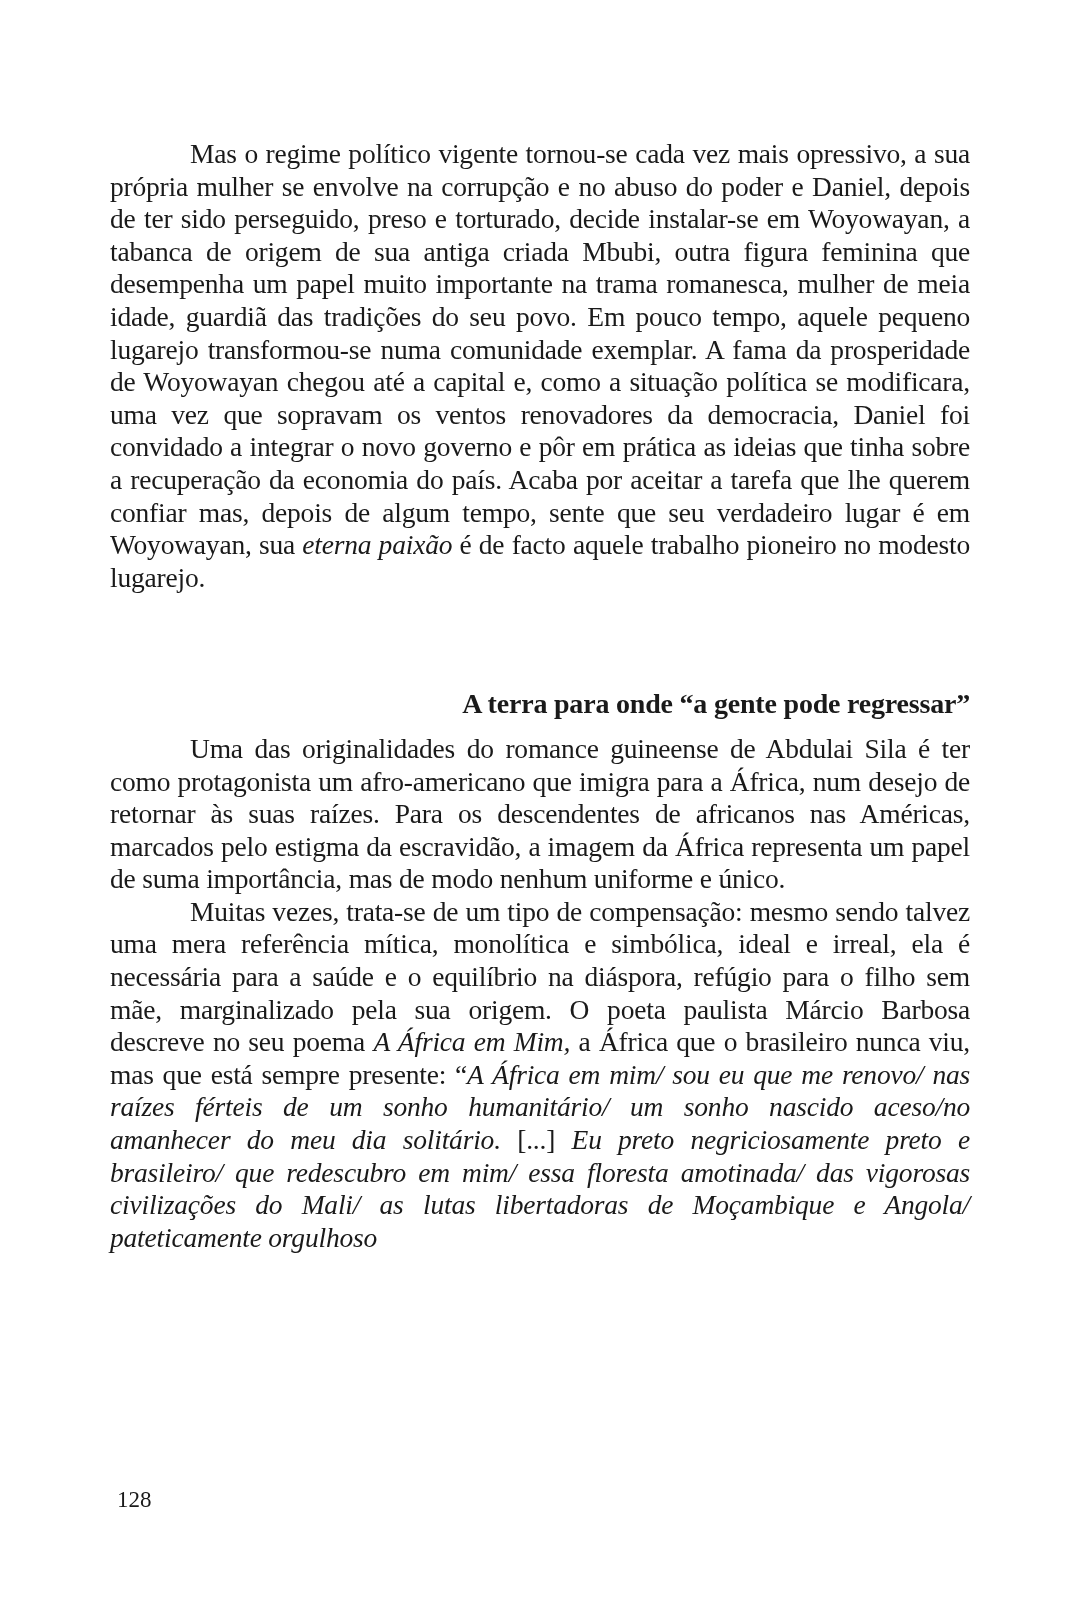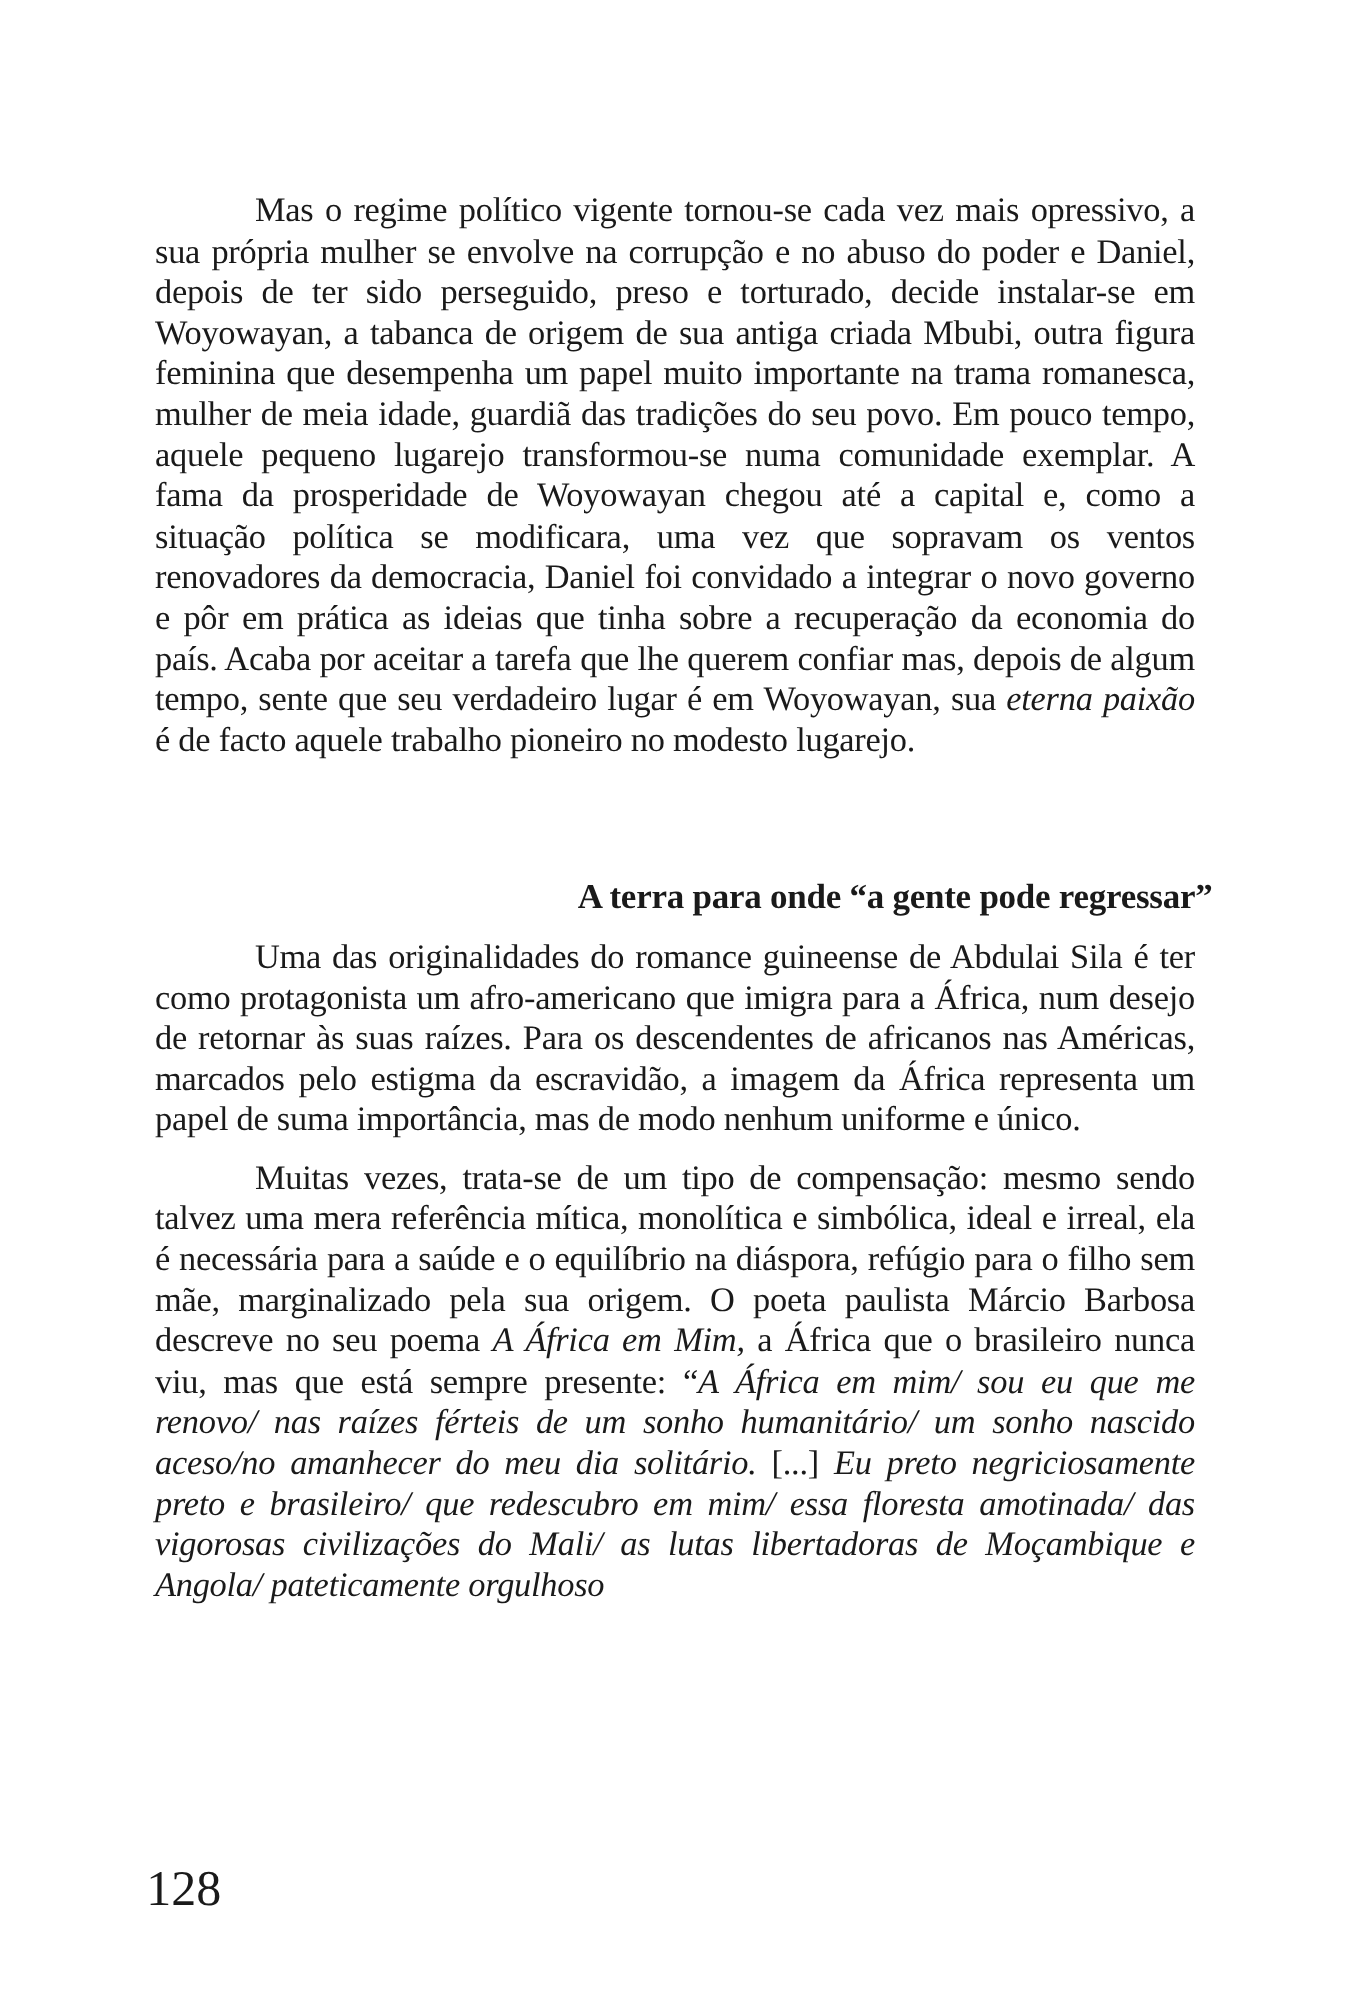--- a/index.html
+++ b/index.html
@@ -3,30 +3,30 @@
 <meta charset="utf-8">
 <style>
   html, body { margin: 0; padding: 0; background: #ffffff; }
   body { width: 1088px; height: 1600px; position: relative; overflow: hidden; }
   .page {
     position: absolute; left: 110px; top: 138px; width: 860px;
     font-family: "Liberation Serif", "DejaVu Serif", serif;
     color: #1a1a1a; font-size: 27.5px; line-height: 32.6px;
     letter-spacing: -0.2px;
   }
-  .para { margin: 14px; text-align: justify; text-indent: 80px; }
+  .para { margin: 0; text-align: justify; text-indent: 80px; }
   .heading {
     font-weight: bold; margin: 94px 0 12px 0; font-size: 28px;
     text-align: right; text-indent: 0;
   }
   em { font-style: italic; }
   .page-number {
     position: absolute; left: 117px; top: 1487px;
     font-family: "Liberation Serif", "DejaVu Serif", serif;
-    font-size: 40px; color: #1a1a1a;
+    font-size: 23px; color: #1a1a1a;
   }
 </style>
 </head>
 <body>
 
 <div class="page">
   <p class="para"><span>Mas o regime político vigente tornou-se cada vez mais opressivo, a sua própria mulher se envolve na corrupção e no abuso do poder e Daniel, depois de ter sido perseguido, preso e torturado, decide instalar-se em Woyowayan, a tabanca de origem de sua antiga criada Mbubi, outra figura feminina que desempenha um papel muito importante na trama romanesca, mulher de meia idade, guardiã das tradições do seu povo. Em pouco tempo, aquele pequeno lugarejo transformou-se numa comunidade exemplar. A fama da prosperidade de Woyowayan chegou até a capital e, como a situação política se modificara, uma vez que sopravam os ventos renovadores da democracia, Daniel foi convidado a integrar o novo governo e pôr em prática as ideias que tinha sobre a recuperação da economia do país. Acaba por aceitar a tarefa que lhe querem confiar mas, depois de algum tempo, sente que seu verdadeiro lugar é em Woyowayan, sua</span> <em>eterna paixão</em> <span>é de facto aquele trabalho pioneiro no modesto lugarejo.</span></p>
 
   <h2 class="heading">A terra para onde “a gente pode regressar”</h2>
 

